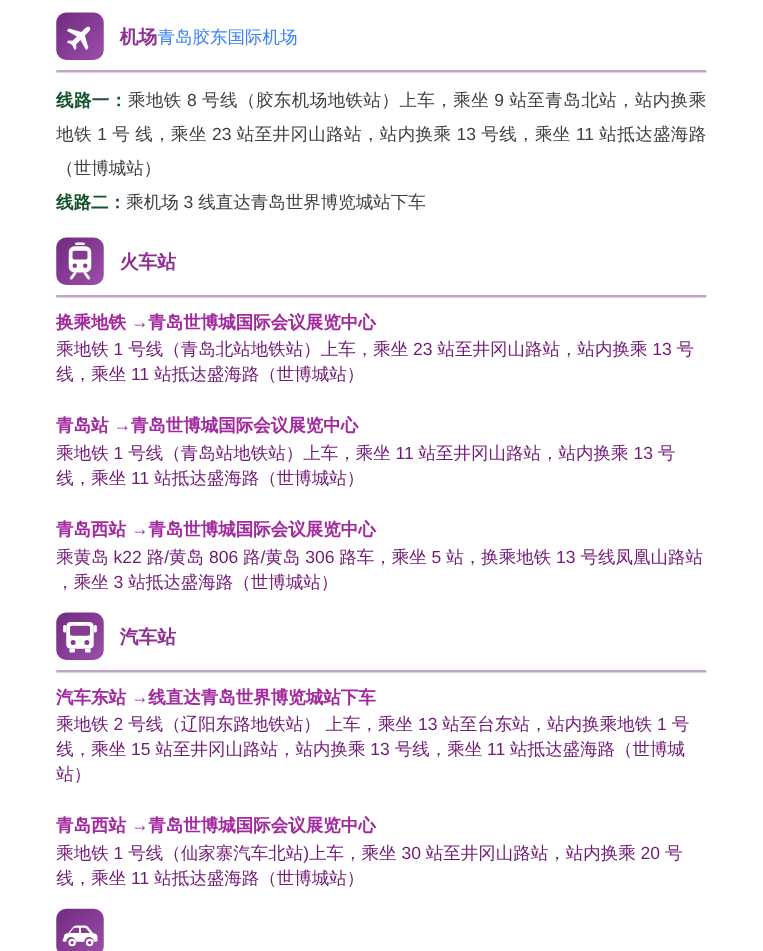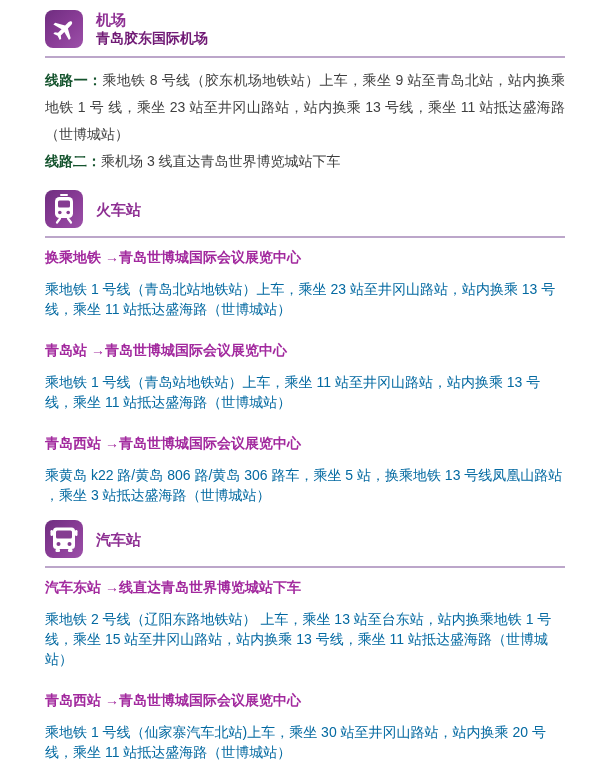--- a/index.html
+++ b/index.html
@@ -15,39 +15,39 @@
 
   .section-header { display: flex; align-items: center; gap: 13px; }
   .icon-tile {
     width: 38px; height: 38px; flex: none;
     border-radius: 8px;
     background: linear-gradient(135deg, #6f2d80 0%, #8a3d97 55%, #9c50a9 100%);
     display: flex; align-items: center; justify-content: center;
   }
   .icon-tile svg { display: block; }
 
-  .header-text { display: flex; flex-direction: column; justify-content: flex-start; }
+  .header-text { display: flex; flex-direction: row; justify-content: flex-start; }
   .section-title   { font-size: 15px; font-weight: bold; color: #8e3093; line-height: 19px; }
-  .section-subtitle{ font-size: 14px; font-weight: bold; color: #701a75; line-height: 19px; }
+  .section-subtitle{ font-size: 14px; font-weight: normal; color: #3b82f6; line-height: 19px; }
 
   .divider { border: none; border-top: 2px solid #bca6ca; margin: 8px 0 0 0; }
 
   .content { margin-top: 9px; }
 
   
   .airport-route {
     margin: 0; font-size: 14px; line-height: 27px;
     color: #3f3f3f; text-align: justify;
   }
   .route-label { color: #14532d; font-weight: bold; }
 
   
   .route-item + .route-item { margin-top: 21px; }
   .route-heading { font-size: 14px; font-weight: bold; color: #a2299e; line-height: 20px; }
-  .route-body    { font-size: 14px; color: #0369a1; line-height: 20px; margin-top: 12px; }
+  .route-body    { font-size: 14px; color: #701a75; line-height: 20px; margin-top: 2px; }
 </style>
 </head>
 <body>
 
 <div class="page">
 
   <section class="section">
     <div class="section-header">
       <div class="icon-tile">
         <svg width="38" height="38" viewBox="0 0 38 38" aria-hidden="true">

